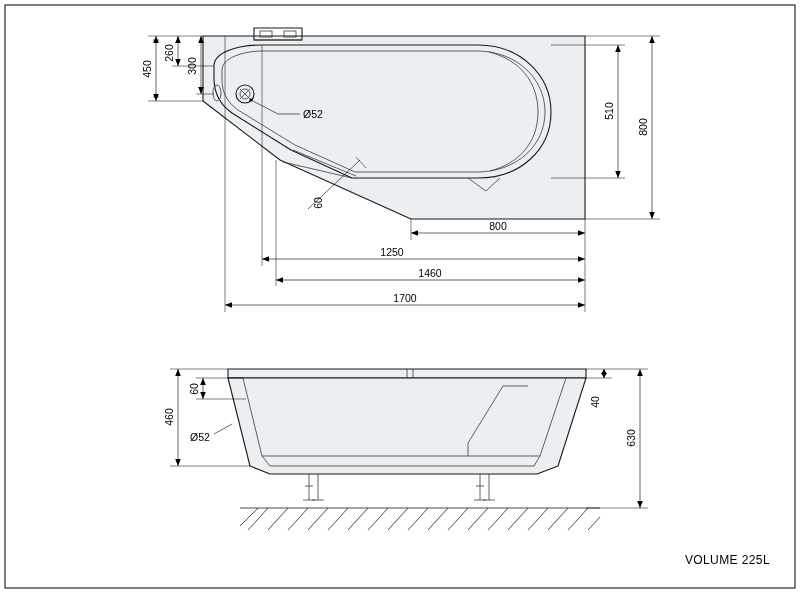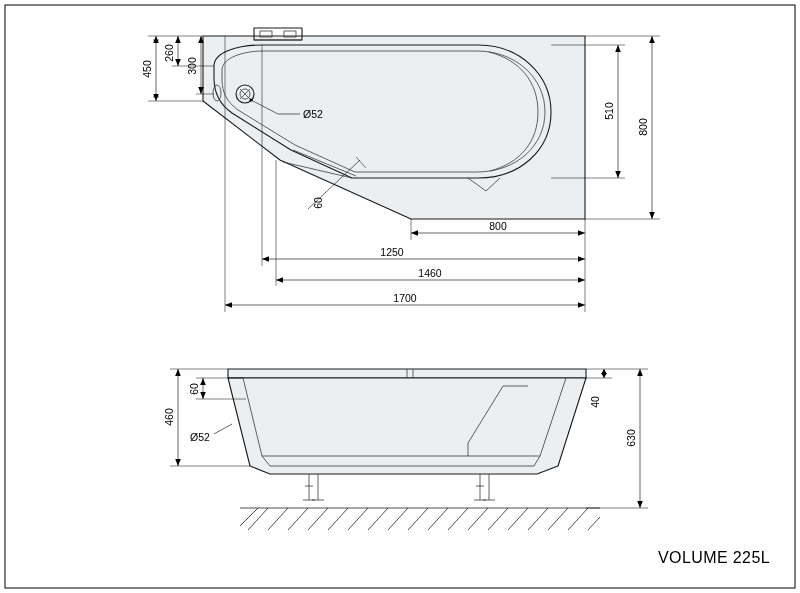--- a/index.html
+++ b/index.html
@@ -68,21 +68,21 @@
   .dimtext-v {
     font-family: "Liberation Sans", sans-serif;
     font-size: 10.5px;
     fill: #000000;
   }
   .volume-label {
     position: absolute;
     right: 30px;
     bottom: 26px;
     font-family: "Liberation Sans", sans-serif;
-    font-size: 16px;
+    font-size: 12px;
     letter-spacing: 0.4px;
     color: #000000;
   }
 </style>
 </head>
 <body>
 
 <div id="sheet">
 
   <svg width="800" height="593" viewBox="0 0 800 593">

